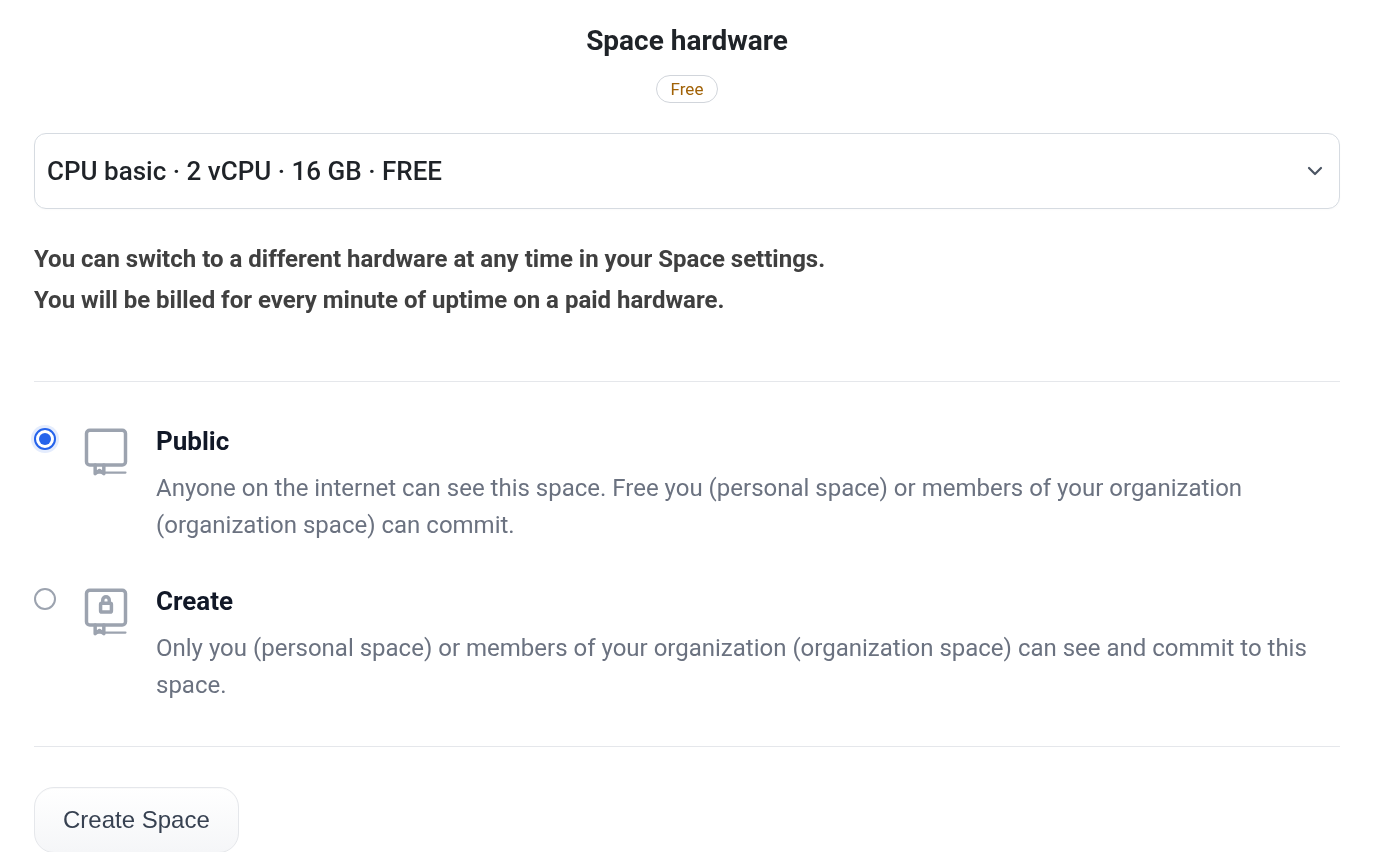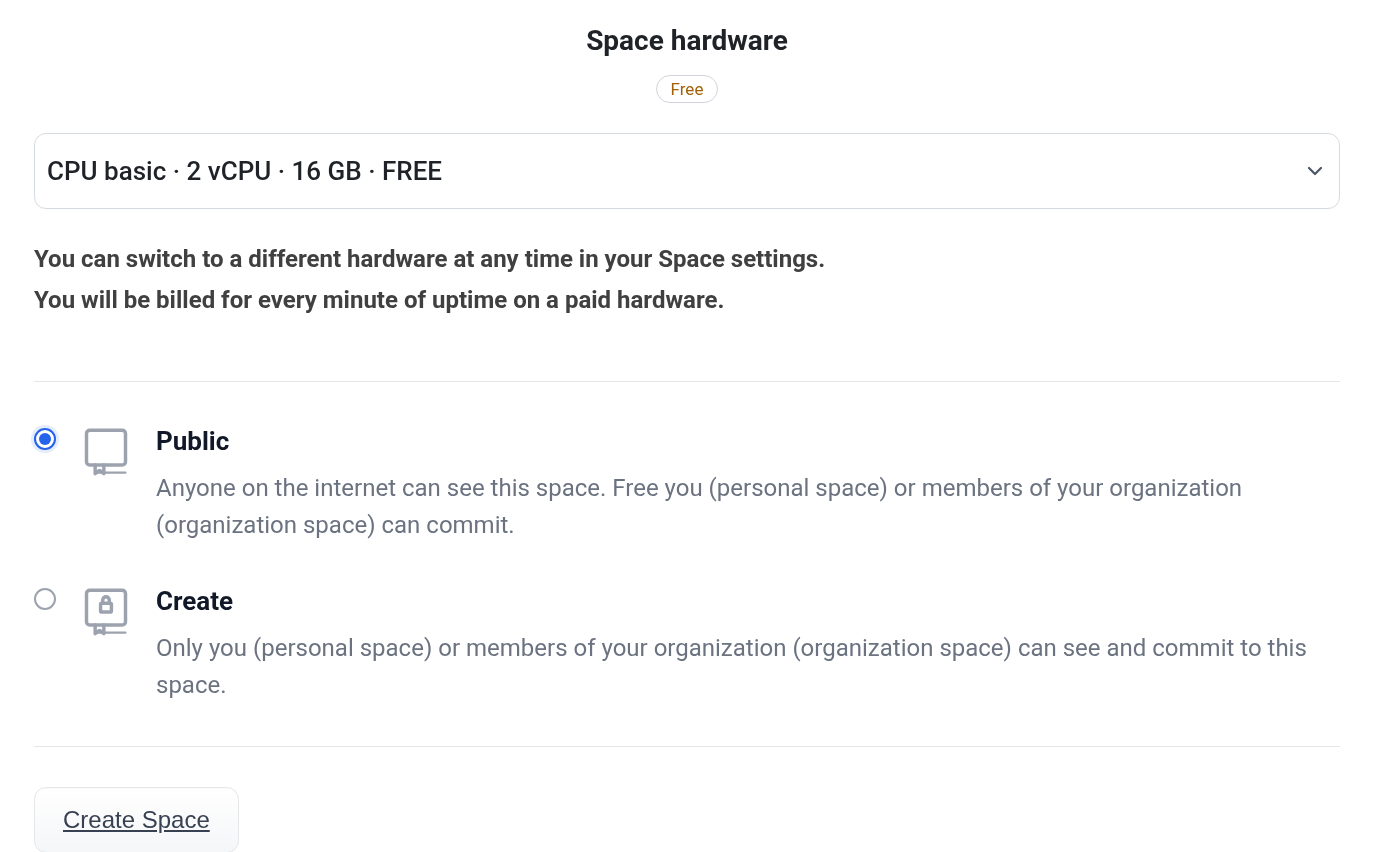--- a/index.html
+++ b/index.html
@@ -105,25 +105,24 @@
     .option-desc {
       font-size: 24px;
       color: #6b7280;
       line-height: 1.55;
     }
     .create-btn {
       font-size: 24px;
       color: #374151;
       background: linear-gradient(#ffffff, #f5f6f8);
       border: 1px solid #e5e7eb;
-      border-radius: 12px;
+      border-radius: 20px;
       padding: 18px 28px;
       cursor: pointer;
       box-shadow: 0 1px 0 rgba(0,0,0,0.02) inset;
-      text-decoration: underline;
     }
   </style>
 </head>
 <body>
 
 
 
 <div class="section-header">
   <span class="section-title">Space hardware</span>
   <span class="pill">Free</span>

